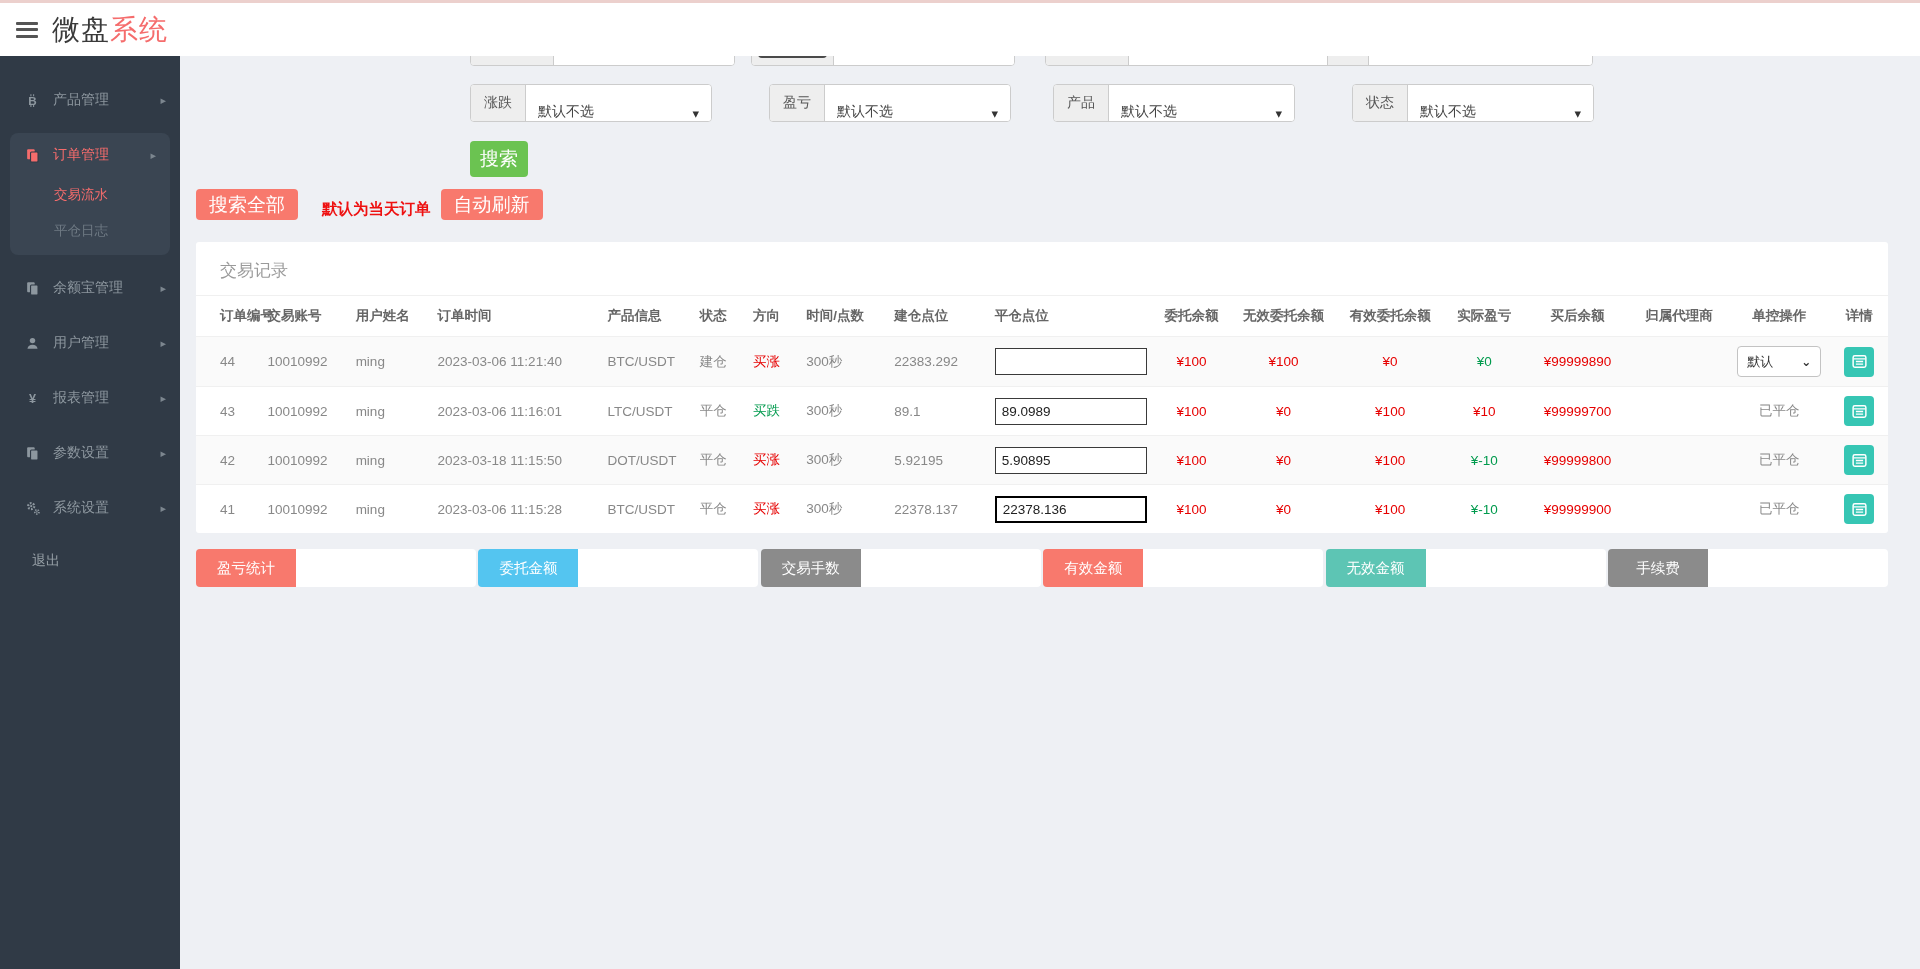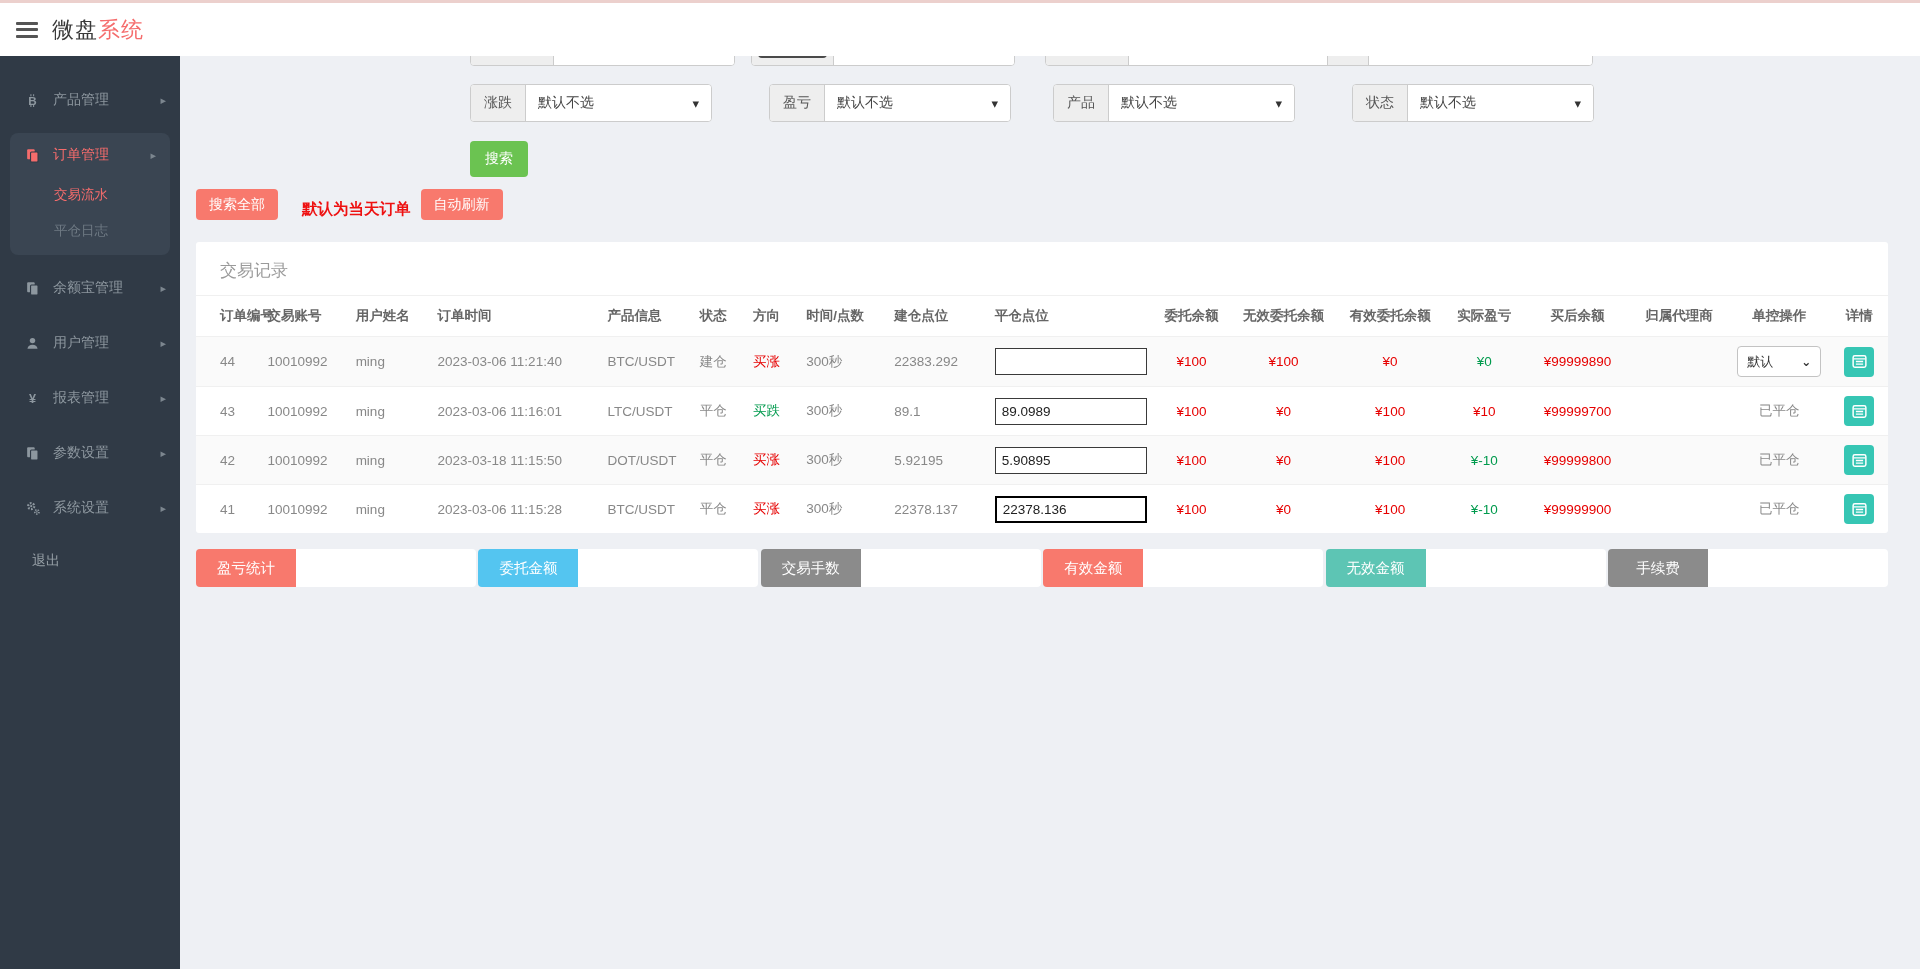--- a/index.html
+++ b/index.html
@@ -4,21 +4,21 @@
 <style>
   * { margin:0; padding:0; box-sizing:border-box; }
   html,body { width:1920px; height:969px; overflow:hidden;
     font-family:"Liberation Sans","DejaVu Sans",sans-serif; background:#eef0f4; }
 
   
   .topbar { position:fixed; top:0; left:0; width:1920px; height:56px; background:#fff;
     border-top:3px solid #ecd0cd; display:flex; align-items:center; padding-left:16px; z-index:5; }
   .hamburger { width:22px; height:16px; display:flex; flex-direction:column; justify-content:space-between; cursor:pointer; }
   .hamburger i { display:block; height:3px; background:#555; border-radius:1px; }
-  .logo { margin-left:14px; font-size:22px; letter-spacing:1px; color:#3a3a3a; }
+  .logo { margin-left:14px; font-size:28px; letter-spacing:1px; color:#3a3a3a; }
   .logo .accent { color:#f56c6c; }
 
   
   .sidebar { position:fixed; top:56px; left:0; width:180px; height:913px; background:#303a46; padding-top:22px; }
   .side-item { height:44px; display:flex; align-items:center; padding:0 14px 0 24px;
     color:#8d979f; font-size:14px; cursor:pointer; margin-bottom:11px; }
   .side-item .s-icon { width:17px; height:17px; margin-right:12px; display:inline-flex; align-items:center; justify-content:center; color:#8d979f; }
   .side-item .s-label { flex:1; }
   .side-item .s-arrow { font-size:11px; color:#7c868f; }
   .side-item.active, .side-item.active .s-icon { color:#f56c6c; }
@@ -34,25 +34,25 @@
   .filter-row { display:flex; align-items:center; height:38px; margin-bottom:18px; }
   .igroup { display:flex; align-items:stretch; height:38px; border:1px solid #ccc; border-radius:4px; background:#fff; overflow:hidden; }
   .iaddon { background:#eee; color:#555; font-size:14px; display:flex; align-items:center;
     padding:0 13px; border-right:1px solid #ccc; white-space:nowrap; }
   .itext { border:none; outline:none; font-size:14px; padding:0 12px; color:#333; font-family:inherit; }
   .itext::placeholder { color:#a9a9a9; }
   .iaddon.mid { border-left:1px solid #ccc; }
   .native-select { background:#fff; border:2px solid #4a4a4a; border-radius:4px; margin:4px 6px;
     display:flex; align-items:center; gap:14px; padding:0 9px; font-size:13.5px; color:#111; cursor:pointer; }
   .native-select .car { font-size:12px; font-weight:bold; }
-  .wide-select { display:flex; align-items:center; justify-content:space-between; width:185px;
+  .wide-select { display:flex; align-items:flex-end; justify-content:space-between; width:185px;
     padding:0 12px; font-size:14px; color:#444; cursor:pointer; background:#fff; }
   .wide-select .car { color:#333; font-size:13px; }
 
-  .btn { border:none; border-radius:4px; color:#fff; font-size:14px; font-family:inherit; cursor:pointer; }
+  .btn { border:none; border-radius:4px; color:#fff; font-size:19px; font-family:inherit; cursor:pointer; }
   .btn-search { background:#6bc351; width:58px; height:36px; }
   .btn-coral { background:#f8796d; height:31px; padding:0 13px; }
   .action-row { display:flex; align-items:flex-end; margin:6px 0 0 0; height:34px; }
   .today-note { color:#ee1111; font-weight:bold; font-size:15.5px; margin:0 10px 0 24px; }
 
   
   .panel { background:#fff; border-radius:3px; margin-top:22px; width:1692px; }
   .panel-title { font-size:17px; color:#9a9a9a; padding:17px 24px 13px 24px; border-bottom:1px solid #f0f0f0; }
   table { width:100%; border-collapse:collapse; table-layout:fixed; }
   th { font-size:13.5px; color:#666; font-weight:bold; text-align:left; padding:11px 6px; white-space:nowrap; }

